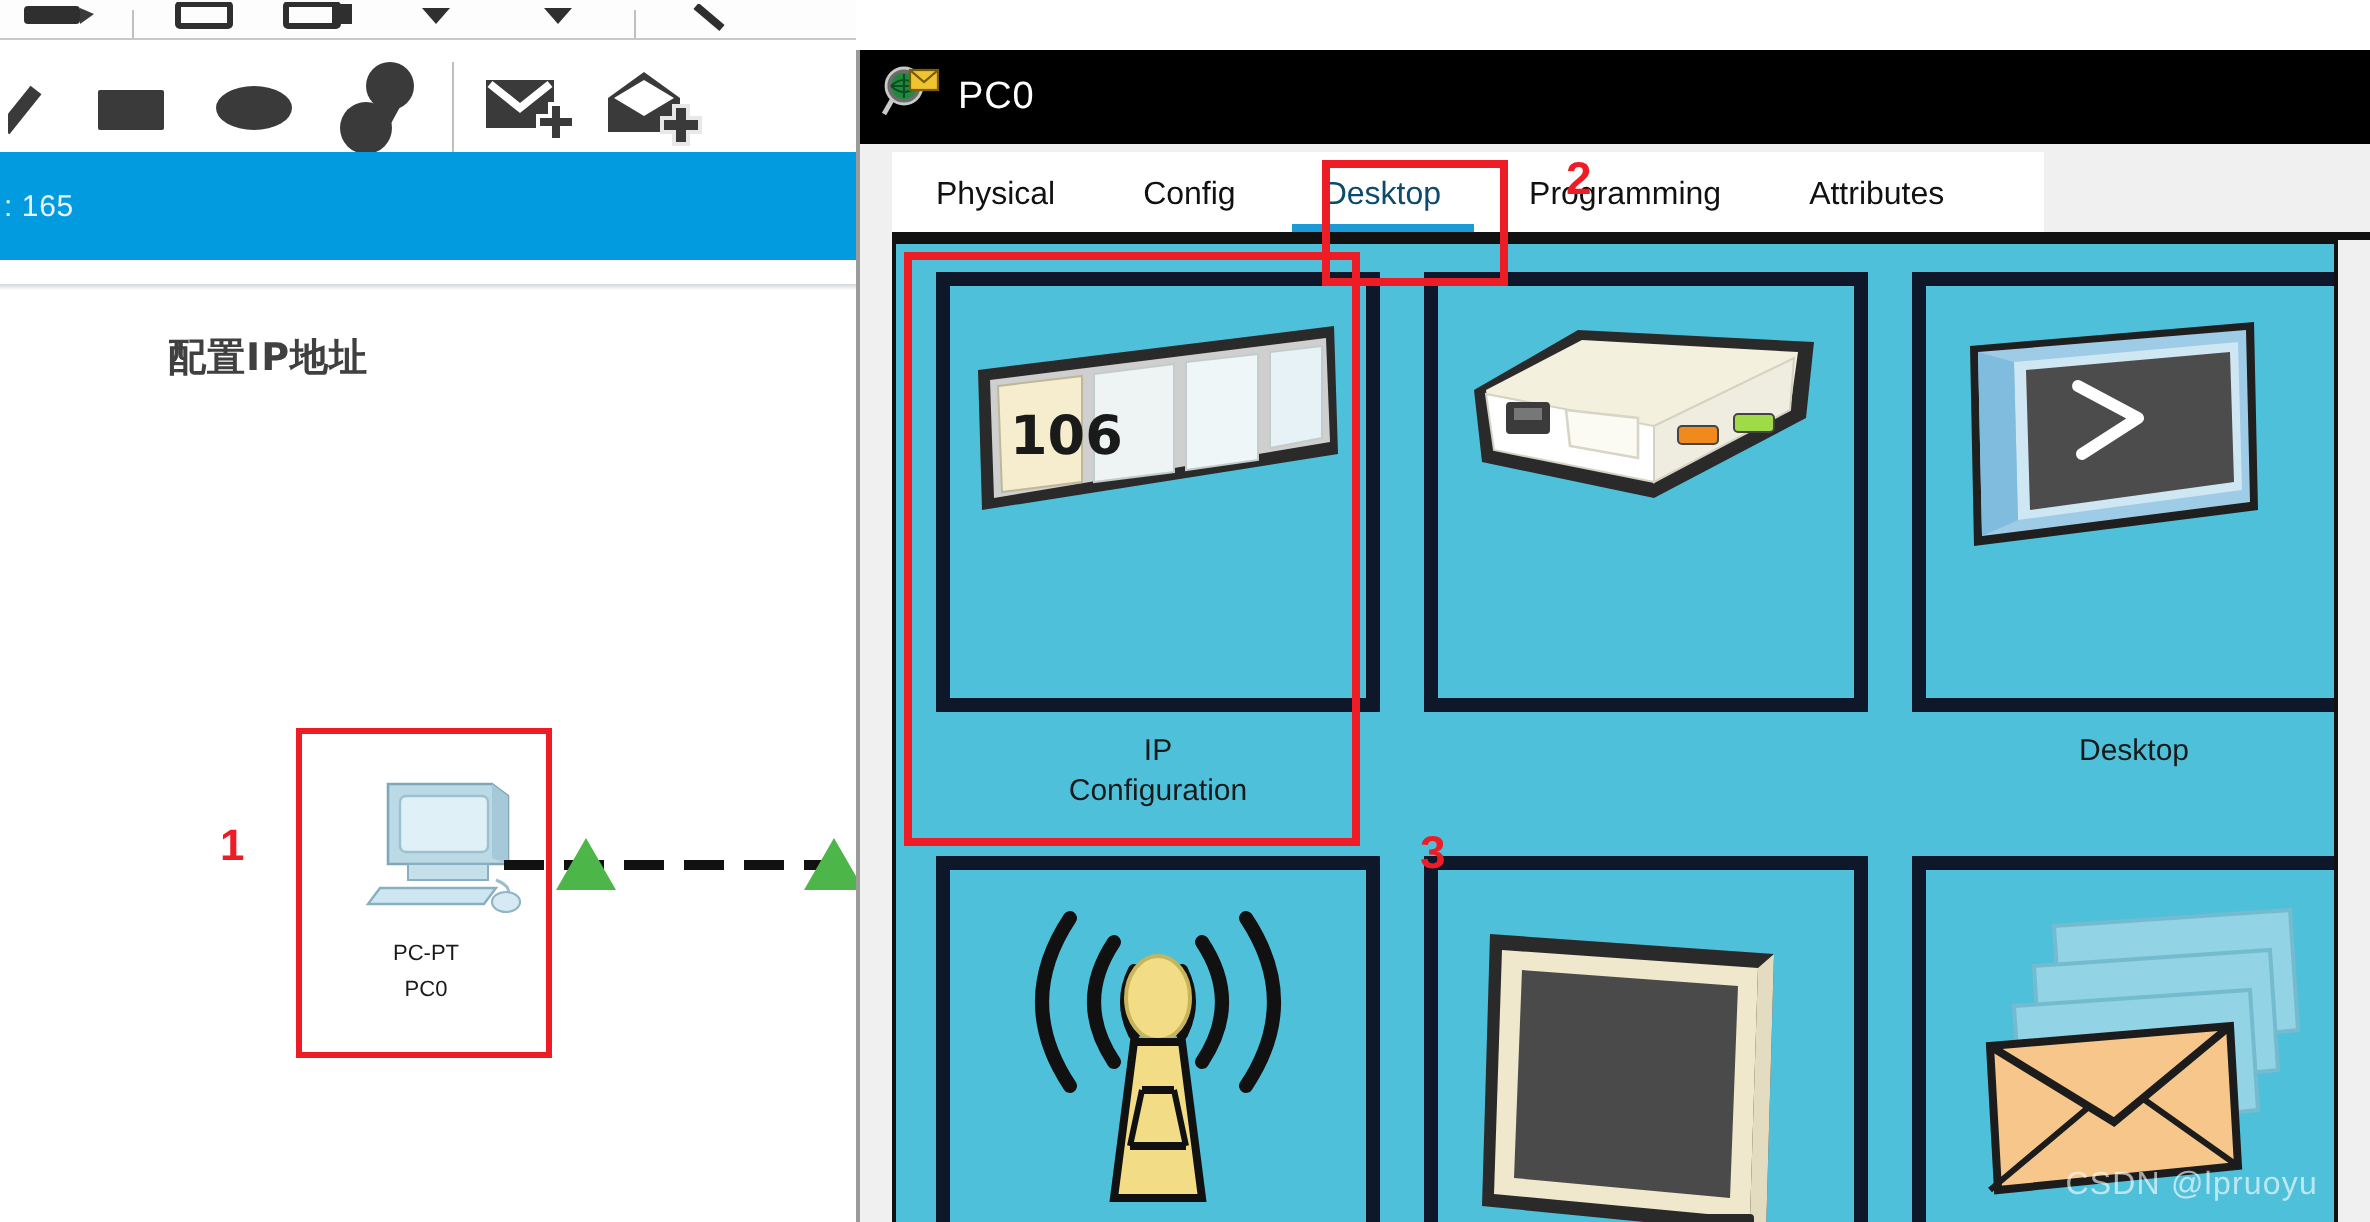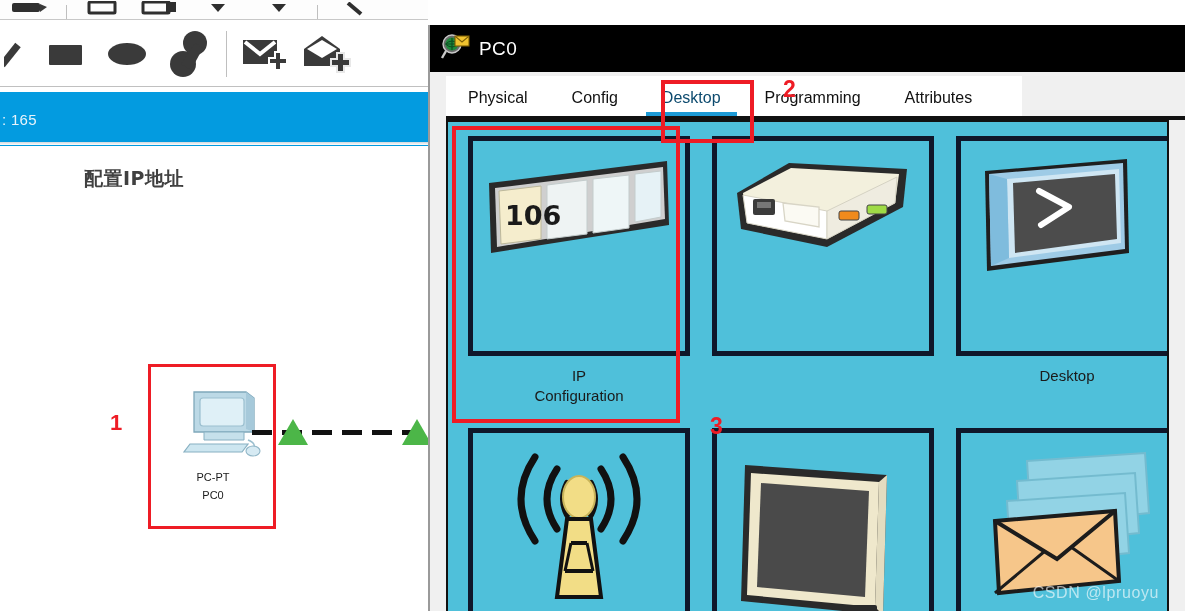--- a/index.html
+++ b/index.html
@@ -23,21 +23,21 @@
   }
   .tb-row-main {
     position: absolute; left: 0; top: 21px; width: 428px; height: 66px;
     background: #ffffff; border-bottom: 1px solid #c0c0c0;
     display: flex; align-items: center; gap: 0px;
   }
   .tb-item { width: 62px; height: 56px; display: flex; align-items: center; justify-content: center; }
   .tb-sep { width: 1px; height: 46px; background: #bfbfbf; margin: 0 6px; }
 
   .statusbar {
-    position: absolute; left: 0; top: 92px; width: 428px; height: 54px;
+    position: absolute; left: 0; top: 76px; width: 428px; height: 54px;
     background: #039BE0;
     display: flex; align-items: center;
   }
   .statusbar span {
     color: #e8f4fb; font-size: 15px; padding-left: 2px; letter-spacing: .3px;
   }
   .statusbar-shadow {
     position: absolute; left: 0; top: 142px; width: 428px; height: 3px;
     background: linear-gradient(#cfd6da, #ffffff);
   }
@@ -113,21 +113,21 @@
     background: #4FC0DA; border: 2px solid #111; border-bottom: none;
     overflow: hidden;
   }
   .desk-grid {
     position: relative; padding: 14px 0 0 20px;
     display: grid; grid-template-columns: 222px 222px 222px;
     gap: 22px 22px;
   }
   .desk-cell { width: 222px; }
   .icon-frame {
-    height: 220px; background: #4FC0DA; border: 5px solid #0f172a;
+    height: 220px; background: #4FC0DA; border: 7px solid #0f172a;
     display: flex; align-items: flex-start; justify-content: center;
     padding-top: 14px;
   }
   .icon-caption {
     margin-top: 10px; text-align: center; font-size: 15px; color: #1a1a1a;
     line-height: 20px;
   }
   .cell-highlight {
     position: absolute; left: 477px; top: 150px; width: 228px;
     height: 297px; border: 4px solid #EE1C25; pointer-events: none; z-index: 6;

